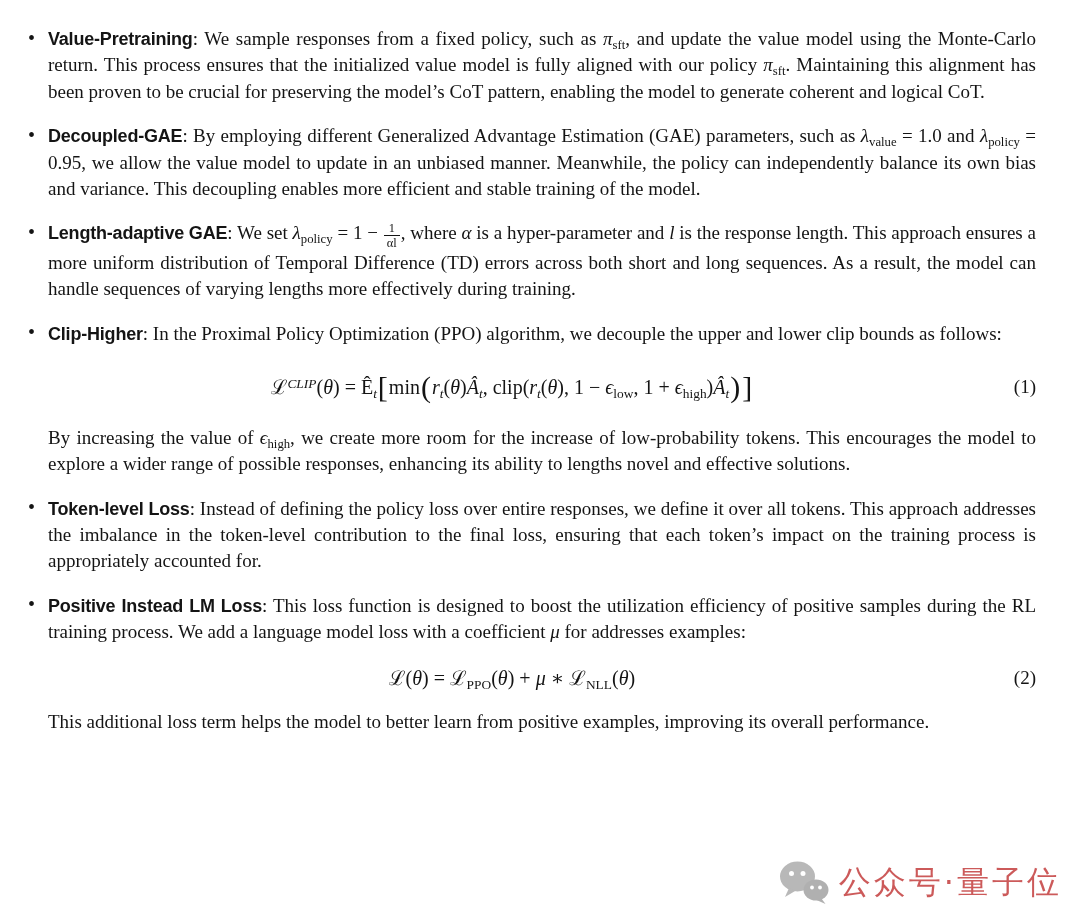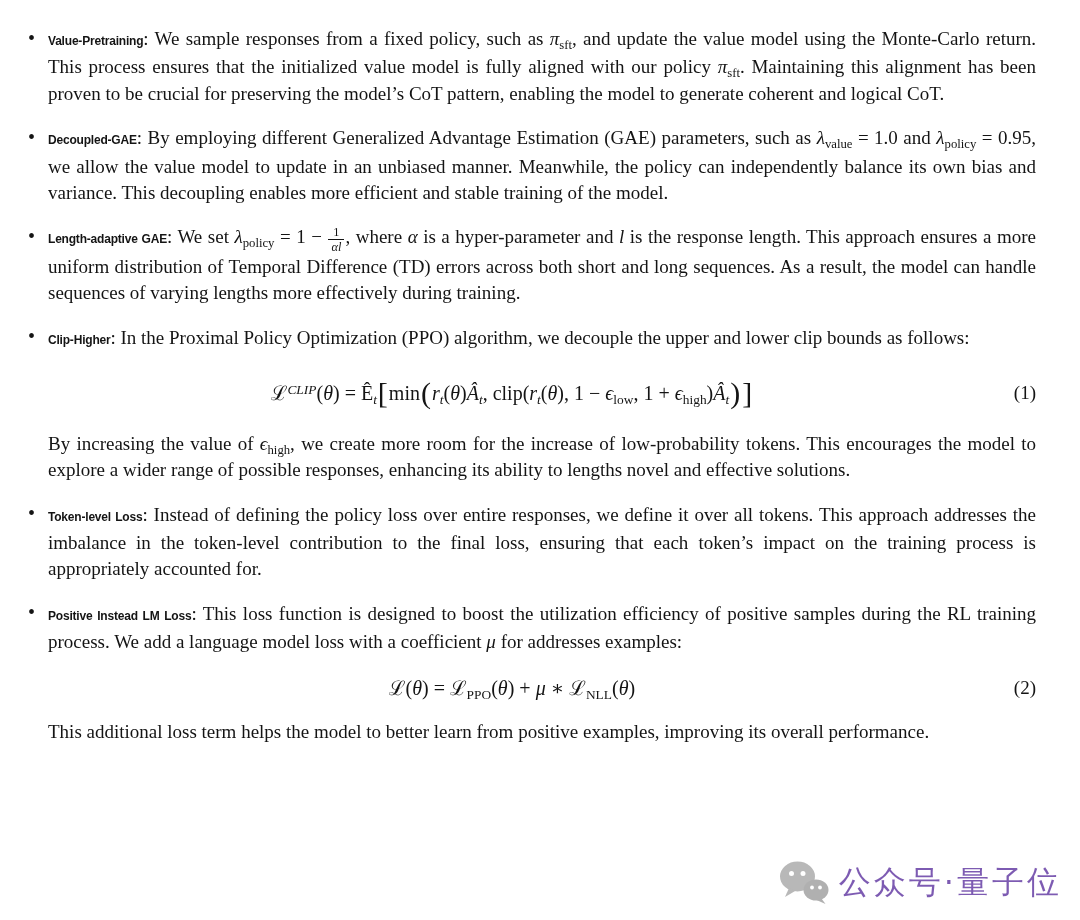--- a/index.html
+++ b/index.html
@@ -7,44 +7,44 @@
   .page{
     position:relative;width:1080px;height:920px;background:#ffffff;
     font-family:"Liberation Serif","DejaVu Serif",serif;
     font-size:19px;line-height:26.4px;color:#141414;
   }
   .content{padding:26px 44px 0 30px;}
   .item{position:relative;padding-left:18px;text-align:justify;margin-bottom:18px;}
   .blt{position:absolute;left:-2px;top:-1.5px;font-size:20px;}
   .lbl{
     font-family:"Liberation Sans","DejaVu Sans",sans-serif;
-    font-weight:bold;font-size:12px;letter-spacing:-0.2px;
+    font-weight:bold;font-size:18px;letter-spacing:-0.2px;
   }
   .para{padding-left:18px;text-align:justify;margin-bottom:18px;}
   .eq{position:relative;margin:14px 0 16px;padding:0 60px 0 18px;text-align:center;line-height:1.45;font-size:20px;}
   .eqnum{position:absolute;right:0;top:50%;transform:translateY(-50%);font-size:19px;}
   
   .r-n{font-style:normal;margin-top:15px;}
   .r-i{font-style:italic;}
   sub,sup{line-height:0;}
   sub.r-sub,sub.r-isub{font-size:67%;vertical-align:-0.28em;}
   sup.r-sup,sup.r-isup{font-size:67%;vertical-align:0.5em;margin-top:47px;}
   sub.r-isub,sup.r-isup{font-style:italic;}
   .frac{display:inline-block;text-align:center;vertical-align:-0.6em;font-size:65%;line-height:1.15;margin:0 1px;}
   .fnum{display:block;border-bottom:1.3px solid currentColor;padding:0 3px;}
-  .fden{display:block;font-style:italic;padding:0 3px;}
+  .fden{display:block;padding:0 3px;}
   .r-big{font-size:150%;vertical-align:-0.1em;margin:0 1px;font-weight:400;}
   
   .watermark{
     position:absolute;right:18px;bottom:16px;display:flex;align-items:center;gap:10px;
     opacity:0.72;z-index:5;pointer-events:none;
   }
   .wtext{
     font-family:"DejaVu Sans","Liberation Sans",sans-serif;
-    font-size:32px;color:#4c1d95;letter-spacing:3px;white-space:nowrap;
+    font-size:32px;color:#b91c1c;letter-spacing:3px;white-space:nowrap;
   }
   .wicon{flex:0 0 auto;}
 </style>
 </head>
 <body>
 
 <div class="page">
   <div class="content">
 
     <div class="item">

